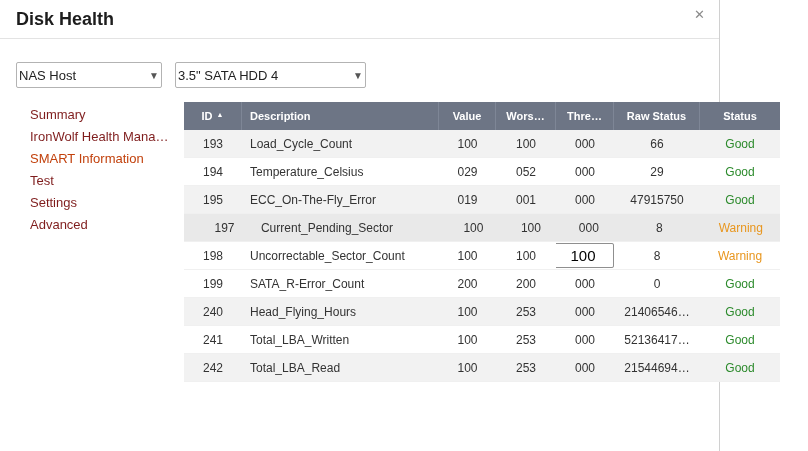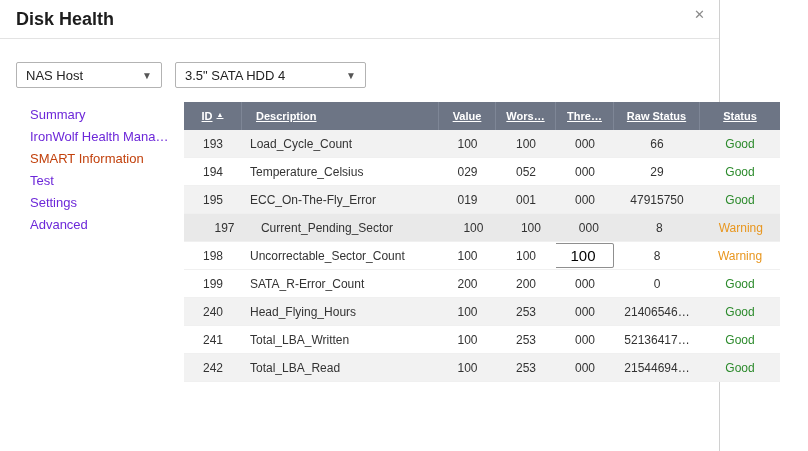--- a/index.html
+++ b/index.html
@@ -53,21 +53,21 @@
     margin: 23px 16px 0 16px;
   }
   .dropdown {
     display: flex;
     align-items: center;
     justify-content: space-between;
     border: 1px solid #b3b3b3;
     border-radius: 2px;
     background: #fff;
     height: 26px;
-    padding: 0 9px;
+    padding: 0 2px;
     font-size: 13px;
     color: #222;
     cursor: pointer;
   }
   .dropdown.host { width: 146px; }
   .dropdown.disk { width: 191px; }
   .dropdown .caret {
     font-size: 10px;
     color: #555;
     margin-left: 8px;
@@ -79,21 +79,21 @@
   }
   
   .sidebar {
     width: 184px;
     padding: 2px 0 0 30px;
     flex-shrink: 0;
   }
   .side-item {
     position: relative;
     font-size: 13px;
-    color: #6d28d9;
+    color: #7f1d1d;
     line-height: 22px;
     cursor: pointer;
     white-space: nowrap;
     overflow: hidden;
     text-overflow: ellipsis;
   }
   .side-item.active { color: #c2410c; }
   .side-item.active::before {
     content: "";
     position: absolute;
@@ -111,26 +111,25 @@
     background: #6d7585;
     color: #ffffff;
     height: 28px;
     align-items: stretch;
   }
   .hcell {
     display: flex;
     align-items: center;
     font-size: 11px;
     font-weight: bold;
-    padding: 0 14px;
+    padding: 0 8px;
     border-right: 1px solid #7e8696;
     white-space: nowrap;
     overflow: hidden;
     cursor: pointer;
-    text-decoration: underline;
   }
   .hcell:last-child { border-right: none; }
   .sort-icon {
     font-size: 7px;
     margin-left: 4px;
     position: relative;
     top: -2px;
   }
   .trow {
     display: flex;

